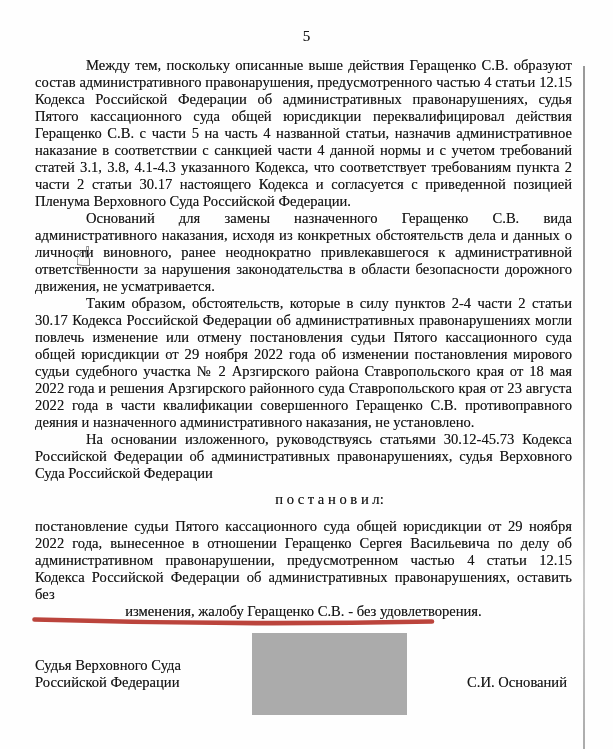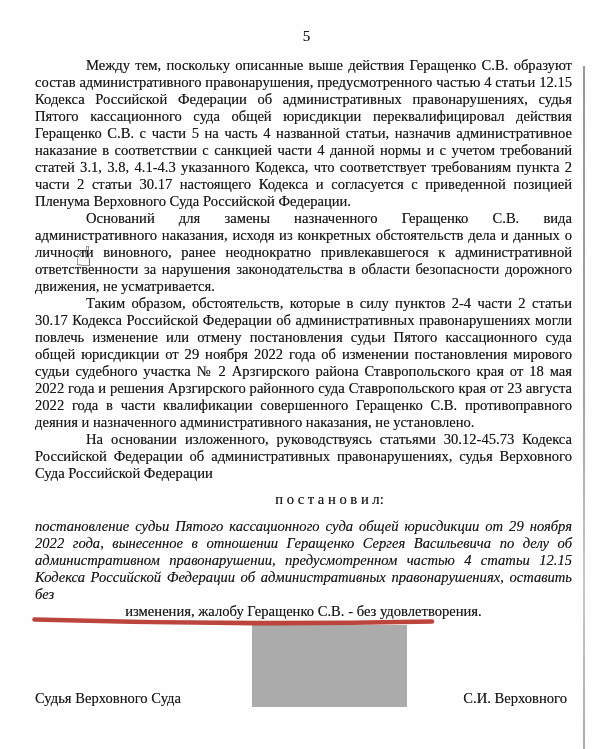--- a/index.html
+++ b/index.html
@@ -16,43 +16,43 @@
     position:absolute; top:28px; left:0; width:613px;
     text-align:center; font-size:15px;
   }
   .doc {
     position:absolute; left:35px; top:57px; width:537px;
     font-size:14.6px; line-height:17px;
     text-align:justify;
   }
   .para { margin:0; text-indent:51px; }
   .noindent { text-indent:0; }
-  .just-all { text-align-last:justify;font-style:italic; }
+  .just-all { text-align-last:justify; }
   .heading {
     margin:9px 0 10px 0;
     text-align:center;
     transform:translateX(26px);
   }
   .last-line {
     position:relative;
     text-align:center;
     white-space:nowrap;
     line-height:17px;
   }
   .red-underline {
     position:absolute; left:-3px; top:13px;
     pointer-events:none;
   }
   .red-stroke {
     stroke:var(--underline-color, #b5342b);
     opacity:.92;
   }
   .sig-row {
-    display:flex; align-items:flex-end;
-    margin-top:5px; text-align:left;
+    display:flex; align-items:center;
+    margin-top:13px; text-align:left;
   }
   .sig-title { width:217px; font-size:14.6px; line-height:17px; }
   .sig-stamp {
     width:155px; height:82px;
     background:var(--redaction-color, #ababab);
   }
   .sig-name { flex:1; text-align:right; padding:17px 5px 0 0; }
   .scan-line {
     position:absolute; left:583px; top:66px;
     width:1.6px; height:683px;
@@ -90,23 +90,24 @@
     <div class="last-line">
       <span>изменения, жалобу Геращенко С.В. - без удовлетворения.</span>
       <svg class="red-underline" width="404" height="14" viewBox="0 0 404 14">
         <path class="red-stroke" d="M2.5 3.5 Q 200 9.5 400 5.5" fill="none" stroke-width="4.6" stroke-linecap="round"></path>
       </svg>
     </div>
 
     <div class="sig-row">
       <div class="sig-title">
         <div>Судья Верховного Суда</div>
+        <div>Российской Федерации</div>
       </div>
       <div class="sig-stamp"></div>
-      <div class="sig-name">С.И. Верховного</div>
+      <div class="sig-name">С.И. Оснований</div>
     </div>
 
   </div>
 
   <div class="scan-line"></div>
 
   <div class="cursor">☝</div>
 
 </div>
 

